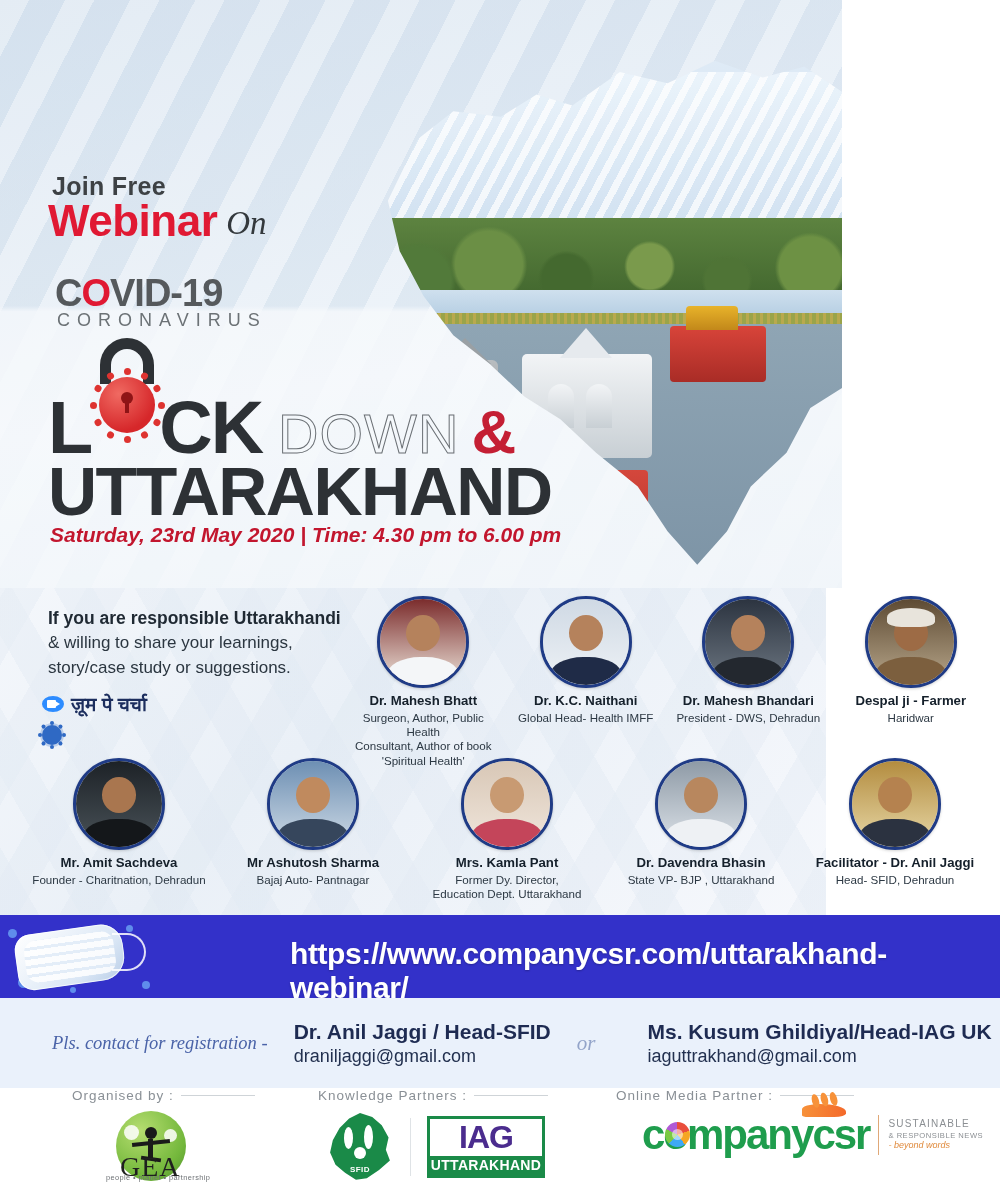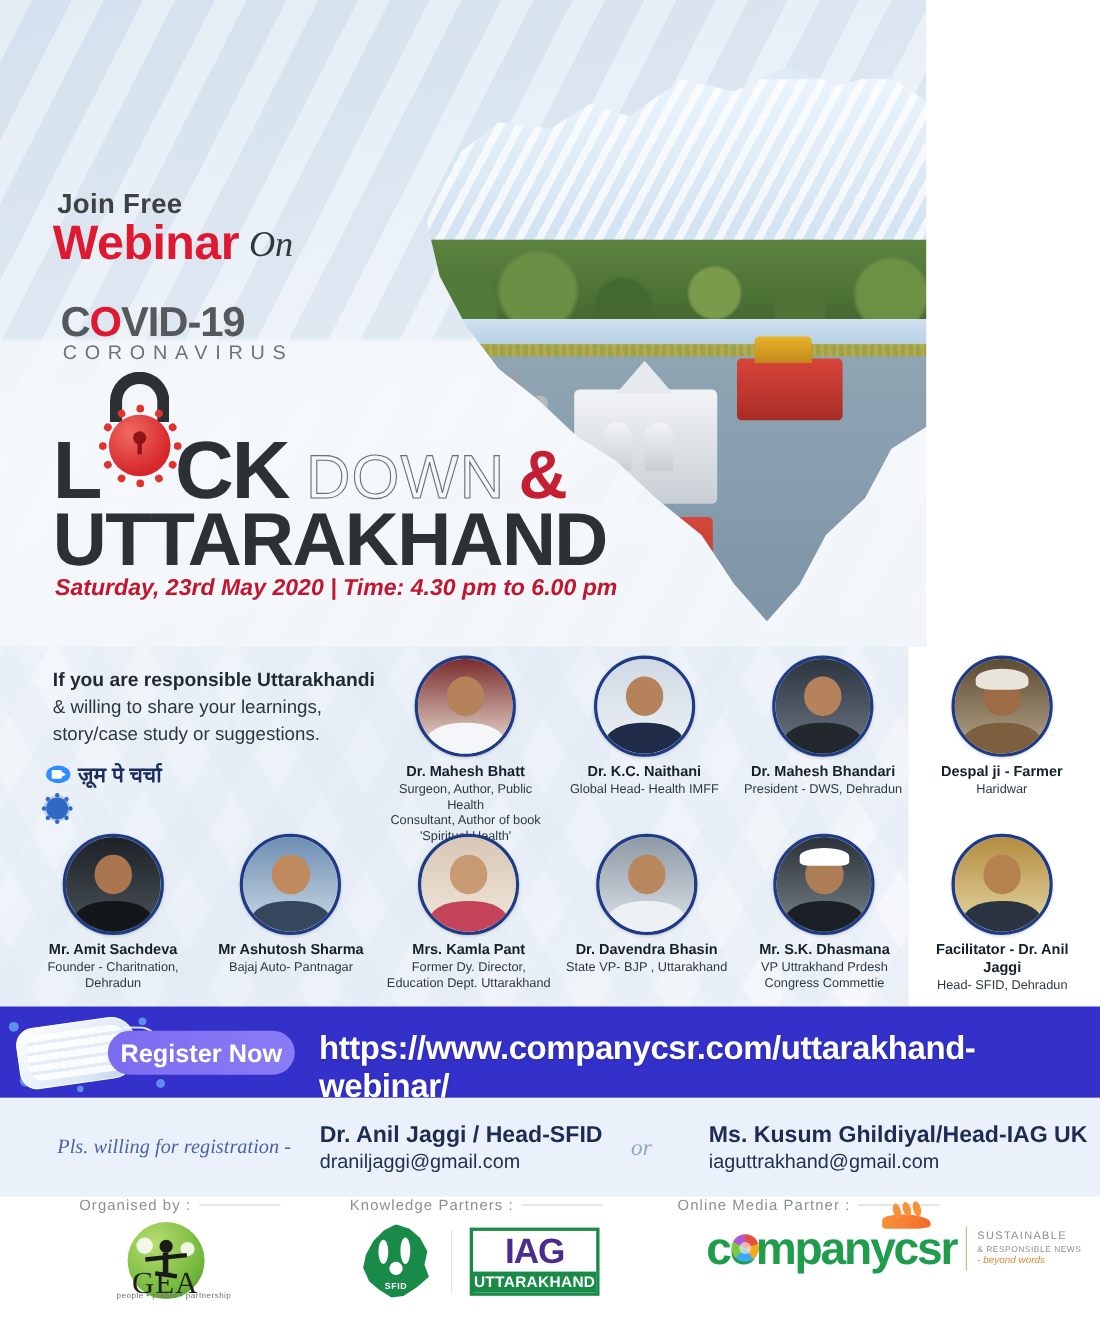--- a/index.html
+++ b/index.html
@@ -383,31 +383,20 @@
         <div class="ava">
           <div class="bg" style="background:linear-gradient(#8e9aa6,#dde3e9)"></div>
           <div class="head" style="background:#b8875e"></div>
             <div class="torso" style="background:#eef1f4"></div>
         </div>
         <div class="nm">Dr. Davendra  Bhasin</div>
         <div class="rl" style="white-space:pre-line">State VP- BJP , Uttarakhand</div>
       </div>
       <div class="sp">
         <div class="ava">
-          <div class="bg" style="background:linear-gradient(#2b3138,#7a838b)"></div>
-          <div class="head" style="background:#ad7d55"></div>
-          <div style="position:absolute;left:24%;top:12%;width:52%;height:18%;border-radius:50% 50% 20% 20%;background:#fff"></div>
-          <div class="torso" style="background:#1b2026"></div>
-        </div>
-        <div class="nm">Mr. S.K. Dhasmana</div>
-        <div class="rl" style="white-space:pre-line">VP Uttrakhand Prdesh
-Congress Commettie</div>
-      </div>
-      <div class="sp">
-        <div class="ava">
           <div class="bg" style="background:linear-gradient(#b38c3f,#e8d9a8)"></div>
           <div class="head" style="background:#b5824f"></div>
             <div class="torso" style="background:#2b3240"></div>
         </div>
         <div class="nm">Facilitator - Dr. Anil Jaggi</div>
         <div class="rl" style="white-space:pre-line">Head-  SFID, Dehradun</div>
       </div>
     </div>
   </div>
 
@@ -416,26 +405,25 @@
       <span style="left:8px;top:14px;width:9px;height:9px;"></span>
       <span style="left:126px;top:10px;width:7px;height:7px;"></span>
       <span style="left:18px;top:62px;width:11px;height:11px;"></span>
       <span style="left:142px;top:66px;width:8px;height:8px;"></span>
       <span style="left:70px;top:72px;width:6px;height:6px;"></span>
     </div>
     <div class="mask">
       <div class="face"></div>
         <div class="loop"></div>
     </div>
-    <div class="regbtn">Register Now</div>
     <div class="regurl">https://www.companycsr.com/uttarakhand-webinar/</div>
   </div>
 
   <div class="contact">
-    <div class="c-lead">Pls. willing for registration -</div>
+    <div class="c-lead">Pls. contact for registration -</div>
     <div class="c-blk">
       <div class="nm">Dr. Anil Jaggi / Head-SFID</div>
       <div class="em">draniljaggi@gmail.com</div>
     </div>
     <div class="c-or">or</div>
     <div class="c-blk">
       <div class="nm">Ms. Kusum Ghildiyal/Head-IAG UK</div>
       <div class="em">iaguttrakhand@gmail.com</div>
     </div>
   </div>

